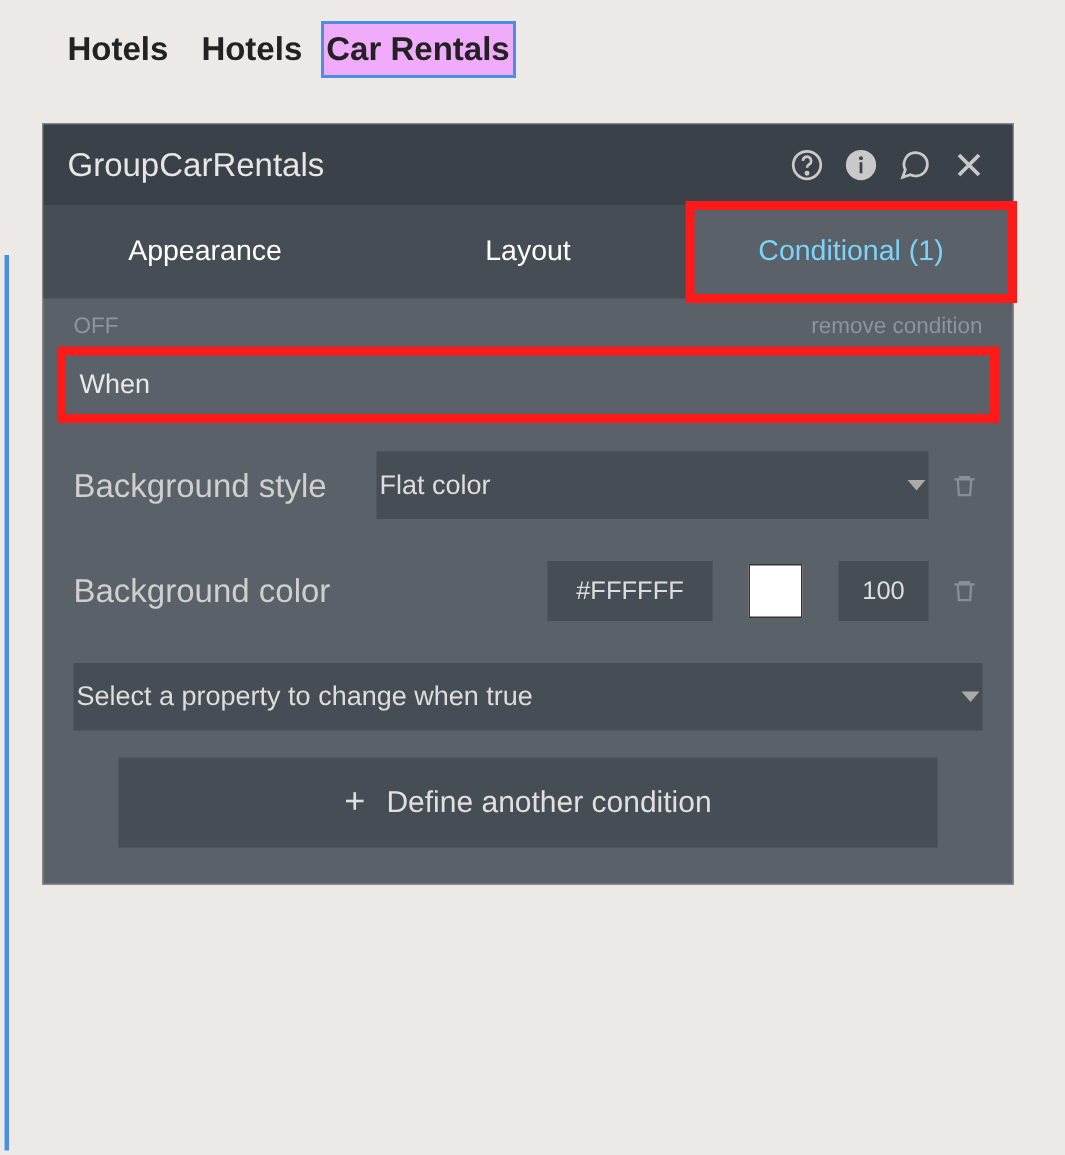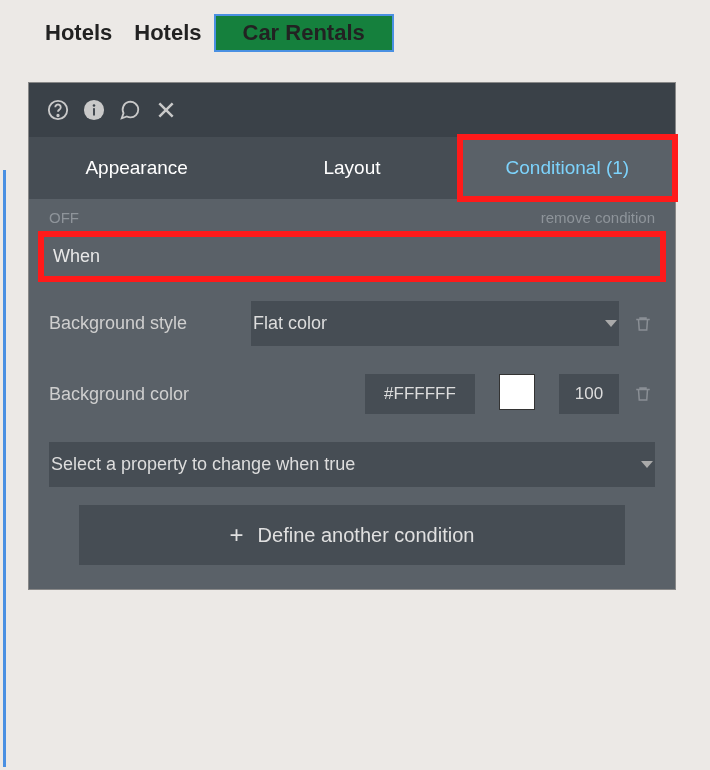--- a/index.html
+++ b/index.html
@@ -17,22 +17,22 @@
     padding: 20px 0 12px 45px;
     font-size: 22px;
     font-weight: 700;
     color: #222;
   }
   .top-tab {
     cursor: pointer;
   }
   .top-tab.selected {
     border: 2px solid #4a90e2;
-    background: #15803d;
-    padding: 4px 27px;
+    background: #f0abfc;
+    padding: 4px 2px;
     margin: -6px -10px;
     text-align: center;
   }
   .panel {
     position: absolute;
     left: 28px;
     top: 82px;
     width: 648px;
     background: #5a6168;
     border: 1px solid #888;
@@ -108,21 +108,21 @@
   }
   .prop-row {
     display: flex;
     align-items: center;
     padding: 14px 20px;
     gap: 12px;
   }
   .prop-label {
     flex: 0 0 190px;
     color: #cfcfcf;
-    font-size: 18px;
+    font-size: 22px;
   }
   .select-box {
     background: #464d54;
     color: #ddd;
     padding: 12px 2px;
     display: flex;
     align-items: center;
     justify-content: space-between;
     cursor: pointer;
     font-size: 18px;
@@ -192,20 +192,21 @@
 <div class="blue-line"></div>
 
 <div class="top-tabs">
   <span class="top-tab">Hotels</span>
   <span class="top-tab">Hotels</span>
   <span class="top-tab selected">Car Rentals</span>
 </div>
 
 <div class="panel">
   <div class="panel-header">
+    <span class="panel-header-title">GroupCarRentals</span>
     <div class="panel-header-icons">
       <span>
         <svg width="22" height="22" viewBox="0 0 24 24" fill="none" stroke="currentColor" stroke-width="2">
             <circle cx="12" cy="12" r="10"></circle>
             <path d="M9 9a3 3 0 1 1 4.5 2.6c-.9.6-1.5 1.2-1.5 2.4"></path>
             <circle cx="12" cy="18" r="0.8" fill="currentColor"></circle>
           </svg>
       </span>
       <span>
         <svg width="22" height="22" viewBox="0 0 24 24" fill="currentColor">
@@ -250,21 +251,21 @@
     </div>
     <span class="trash">
       <svg width="18" height="20" viewBox="0 0 24 24" fill="none" stroke="currentColor" stroke-width="2">
           <path d="M3 6h18M8 6V4h8v2M6 6l1 14h10l1-14"></path>
         </svg>
     </span>
   </div>
 
   <div class="prop-row">
     <span class="prop-label">Background color</span>
-    <div style="flex:1; display:flex; gap:24px; align-items:flex-start; justify-content:flex-end;">
+    <div style="flex:1; display:flex; gap:24px; align-items:center; justify-content:flex-end;">
       <div class="color-input color-hex">#FFFFFF</div>
       <div class="color-swatch"></div>
       <div class="color-input color-alpha">100</div>
     </div>
     <span class="trash">
       <svg width="18" height="20" viewBox="0 0 24 24" fill="none" stroke="currentColor" stroke-width="2">
           <path d="M3 6h18M8 6V4h8v2M6 6l1 14h10l1-14"></path>
         </svg>
     </span>
   </div>

